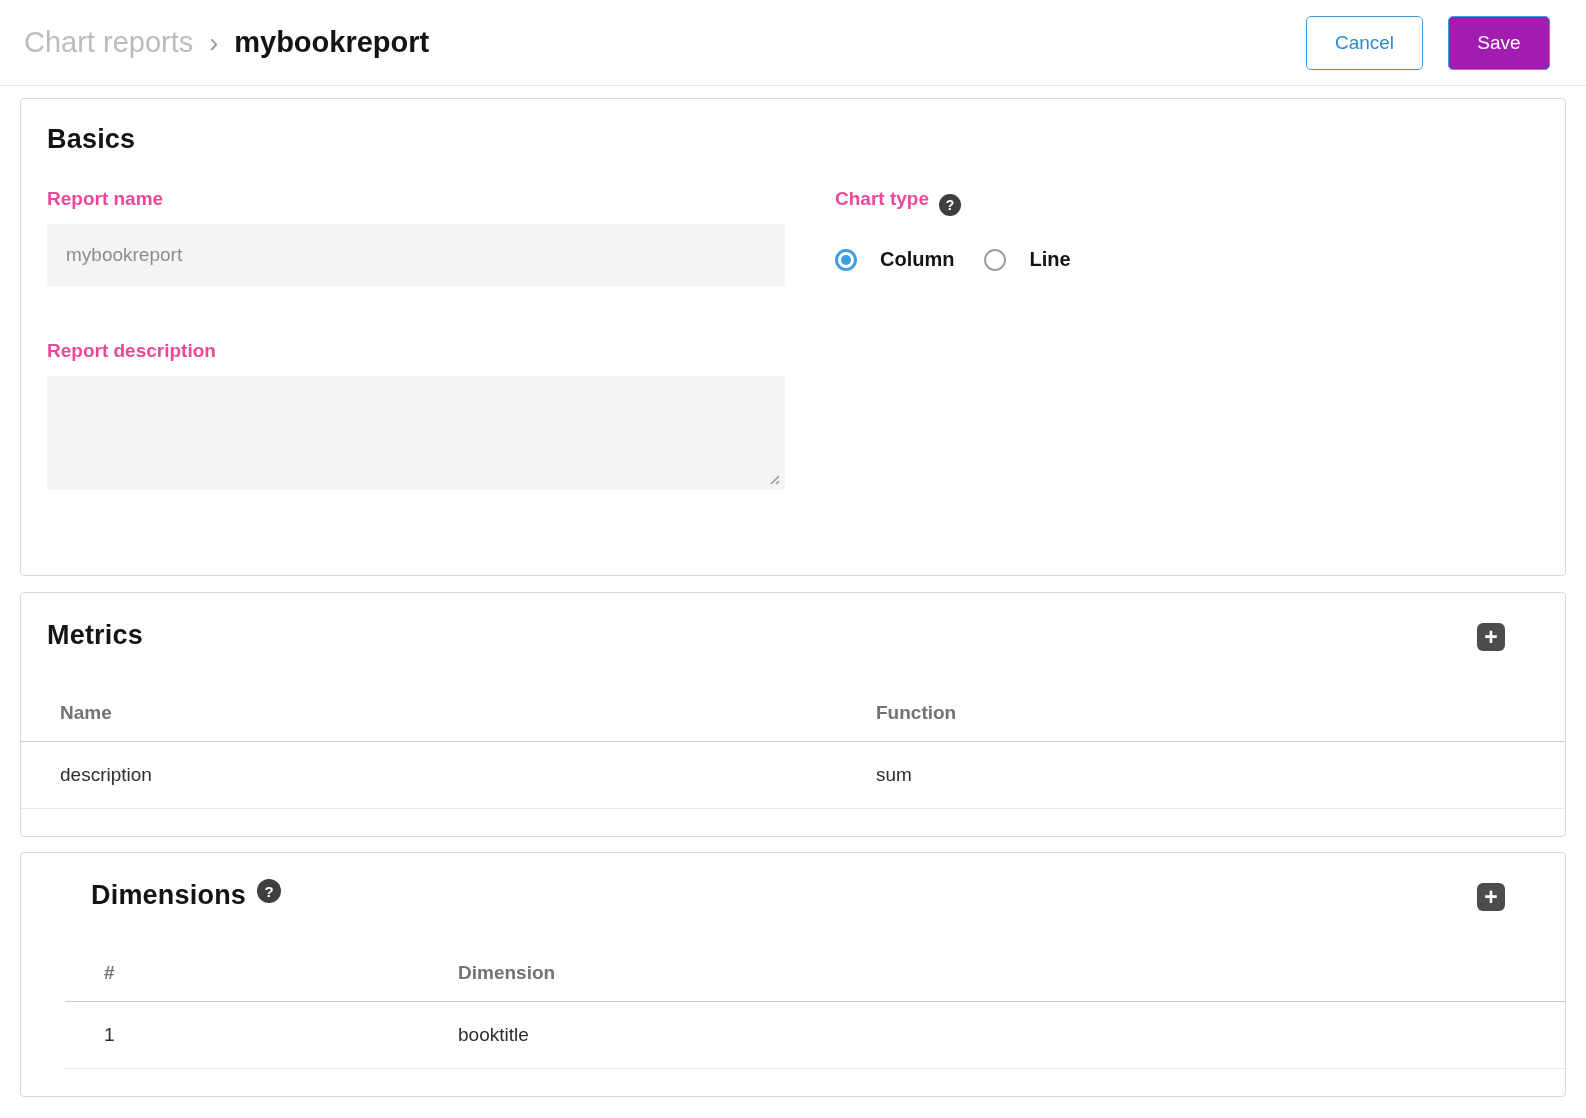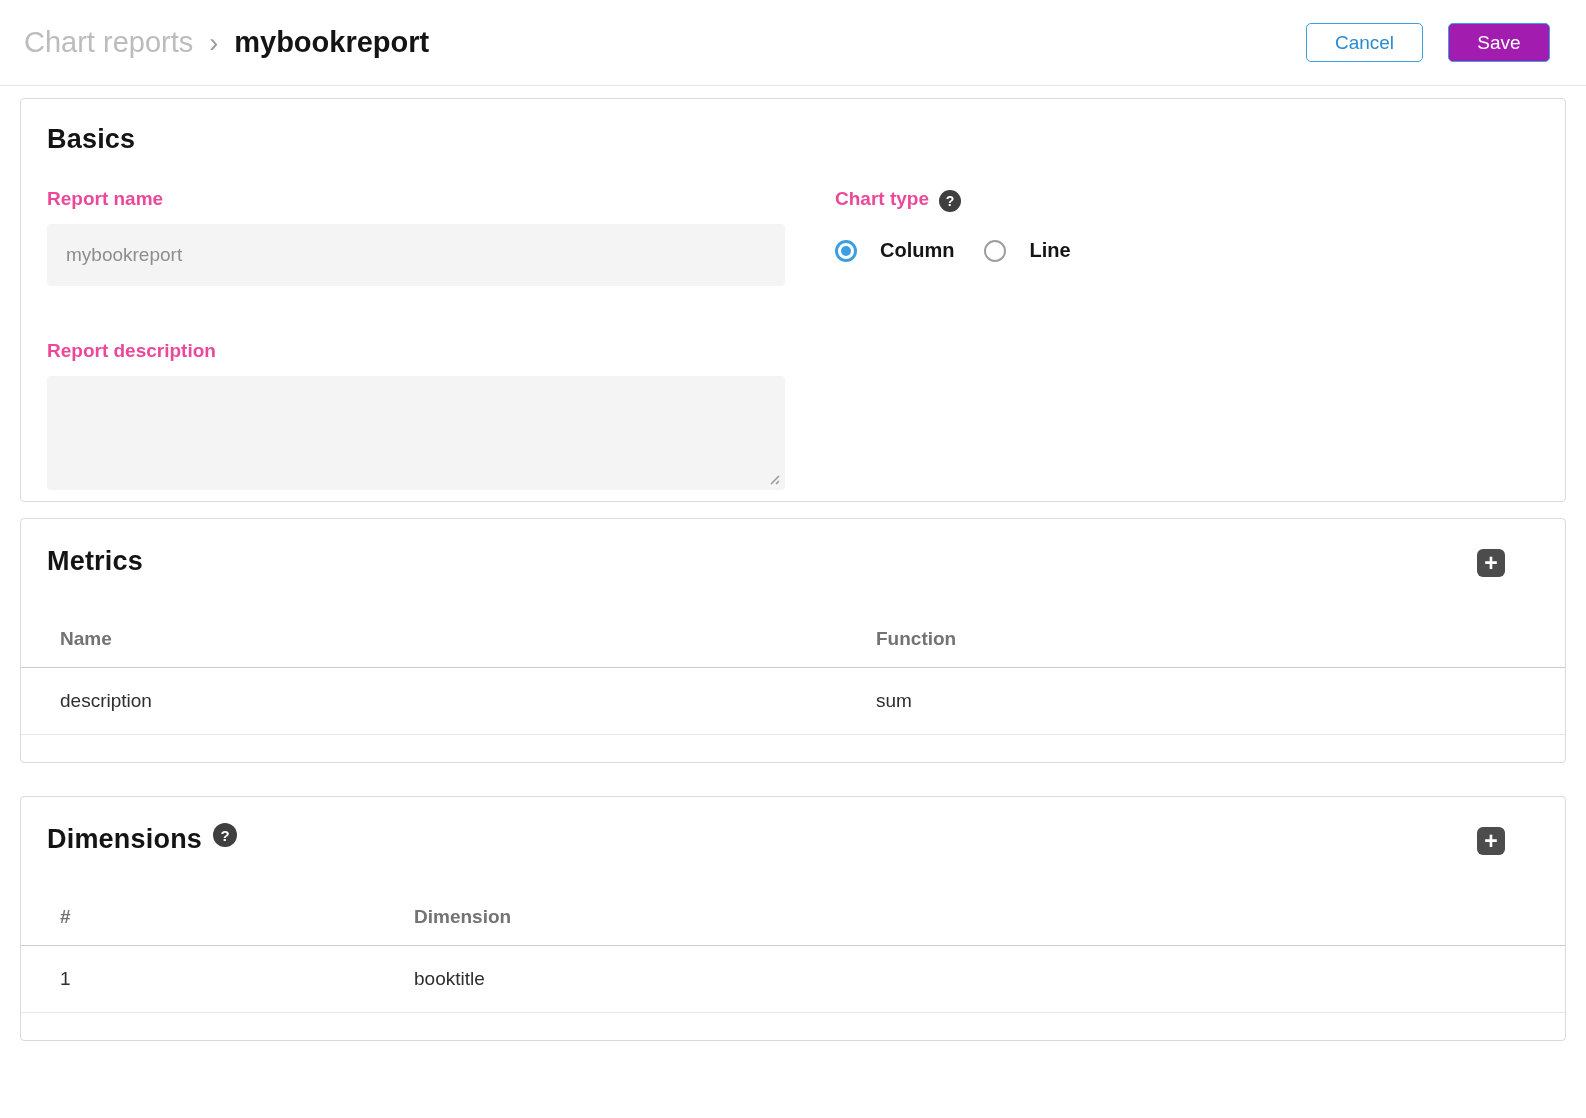--- a/index.html
+++ b/index.html
@@ -21,40 +21,40 @@
     padding: 0 20px 0 24px;
     border-bottom: 1px solid #e4e4e4;
     background: #fff;
   }
   .breadcrumb { display: flex; align-items: center; gap: 16px; font-size: 29px; }
   .crumb-parent { color: #bcbcbc; cursor: pointer; }
   .crumb-sep { color: #9b9b9b; font-size: 27px; padding-top: 2px; }
   .crumb-current { color: #141414; font-weight: 700; }
   .actions { display: flex; align-items: center; gap: 25px; padding-right: 16px; }
   .btn {
-    height: 39px; border-radius: 5px; font-size: 19px;
+    height: 54px; border-radius: 5px; font-size: 19px;
     font-family: inherit; cursor: pointer;
   }
   .btn-cancel { width: 117px; background: #ffffff; border: 1px solid #3d9ee2; color: #2a8bce; }
   .btn-save   { width: 102px; background: #a21caf; border: 1px solid #3d9ee2; color: #ffffff; }
 
   
   .card {
     margin: 0 20px;
     border: 1px solid #dadada;
     border-radius: 4px;
     background: #fff;
   }
   .section-title {
     margin: 0; font-size: 27px; font-weight: 700; color: #141414; letter-spacing: .2px;
     line-height: 32px;
   }
 
   
-  .card-basics { margin-top: 12px; height: 404px; padding: 24px 26px 0 26px; }
+  .card-basics { margin-top: 12px; height: 478px; padding: 24px 26px 0 26px; }
   .basics-body { display: flex; margin-top: 33px; }
   .col-left { width: 738px; }
   .field-label { font-size: 19px; font-weight: 700; color: #ec4899; line-height: 22px; margin-bottom: 14px; }
   .text-input {
     width: 738px; height: 62px; background: #f4f4f4; border: none; border-radius: 4px;
     padding: 0 19px; font-size: 19px; color: #8d8d8d; font-family: inherit; outline: none; display: block;
   }
   .field-gap { height: 54px; }
   .desc-wrap { position: relative; width: 738px; }
   .textarea {
@@ -80,21 +80,21 @@
   }
   .radio-opt.selected .radio-circle { border: 3px solid #3d9ee2; }
   .radio-opt.selected .radio-circle::after {
     content: ""; position: absolute; left: 50%; top: 50%; transform: translate(-50%,-50%);
     width: 10px; height: 10px; border-radius: 50%; background: #3d9ee2;
   }
   .radio-label { margin-left: 11px; font-size: 20px; font-weight: 700; color: #141414; }
 
   
   .card-section { margin-top: 16px; padding: 0 0 0 0; }
-  .card-dimensions { margin-top: 33px; }
+  .card-dimensions { margin-top: 15px; padding-left: 44px; }
   .section-head {
     display: flex; align-items: flex-start; justify-content: space-between;
     padding: 26px 60px 0 26px;
   }
   .head-title-wrap { display: flex; align-items: flex-start; gap: 11px; }
   .add-btn {
     width: 28px; height: 28px; border-radius: 6px; background: #4c4c4c; border: none;
     color: #ffffff; font-size: 23px; font-weight: 700; line-height: 1;
     display: flex; align-items: center; justify-content: center;
     cursor: pointer; margin-top: 4px; padding: 0; font-family: inherit;
@@ -143,21 +143,21 @@
         <span class="resize-handle">
           <svg width="15" height="15" viewBox="0 0 15 15">
             <path d="M14 6 L6 14 M14 11 L11 14" stroke="#9a9a9a" stroke-width="1.6" fill="none"></path>
           </svg>
         </span>
       </div>
     </div>
 
     <div class="col-right">
       <div class="chart-type-head">
-        <span class="field-label" style="margin-bottom:3px;">Chart type</span>
+        <span class="field-label" style="margin-bottom:12px;">Chart type</span>
         <span class="help-icon">?</span>
       </div>
       <div class="radio-row">
         <div class="radio-opt selected">
           <span class="radio-circle"></span>
           <span class="radio-label">Column</span>
         </div>
         <div class="radio-opt">
           <span class="radio-circle"></span>
           <span class="radio-label">Line</span>

